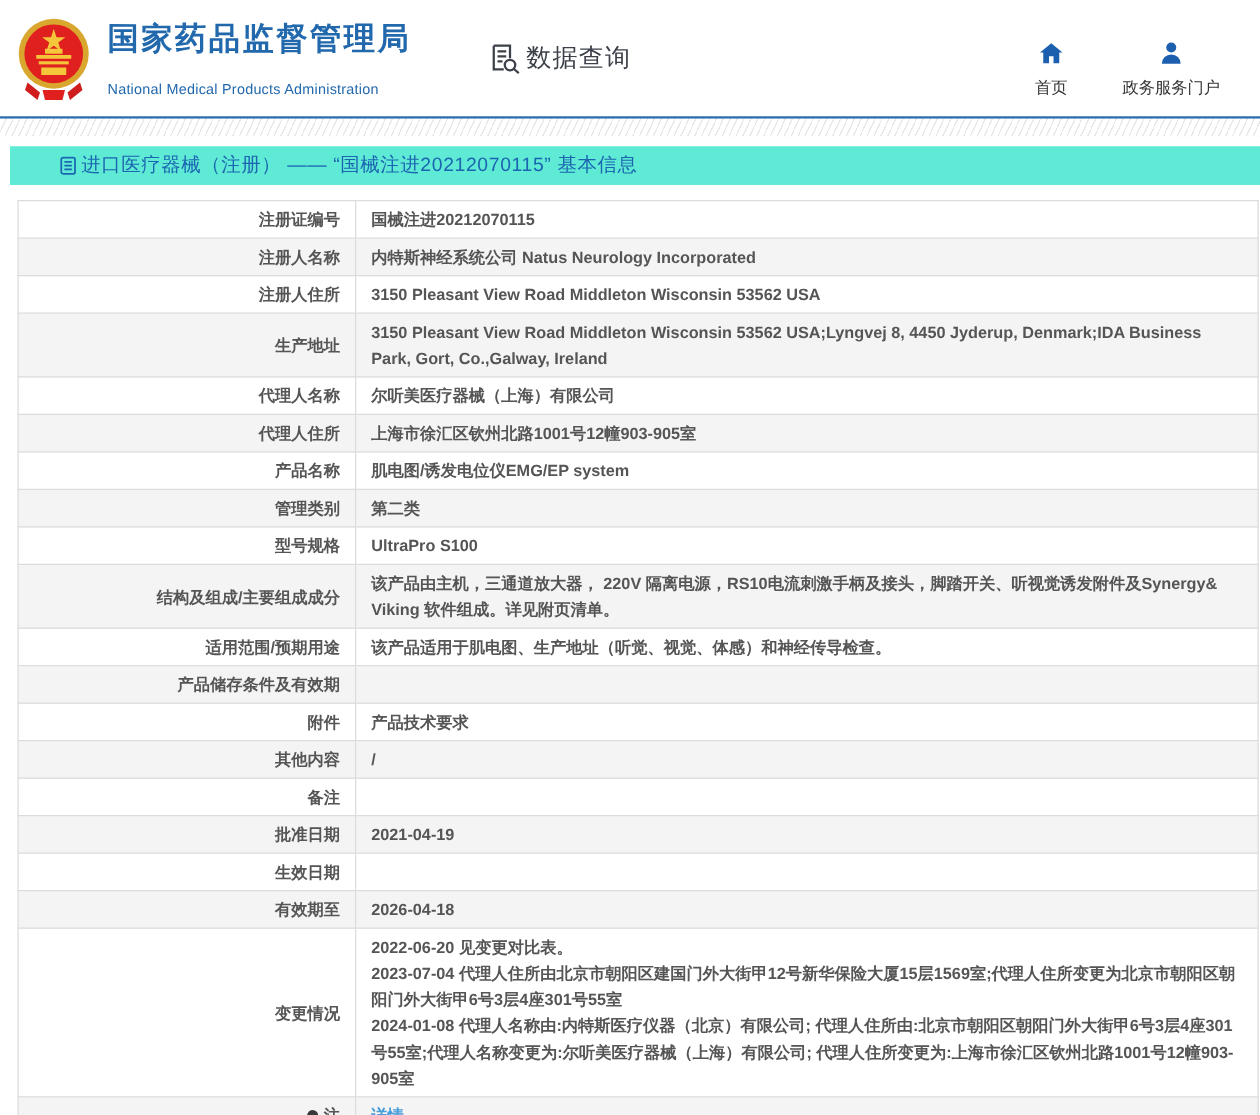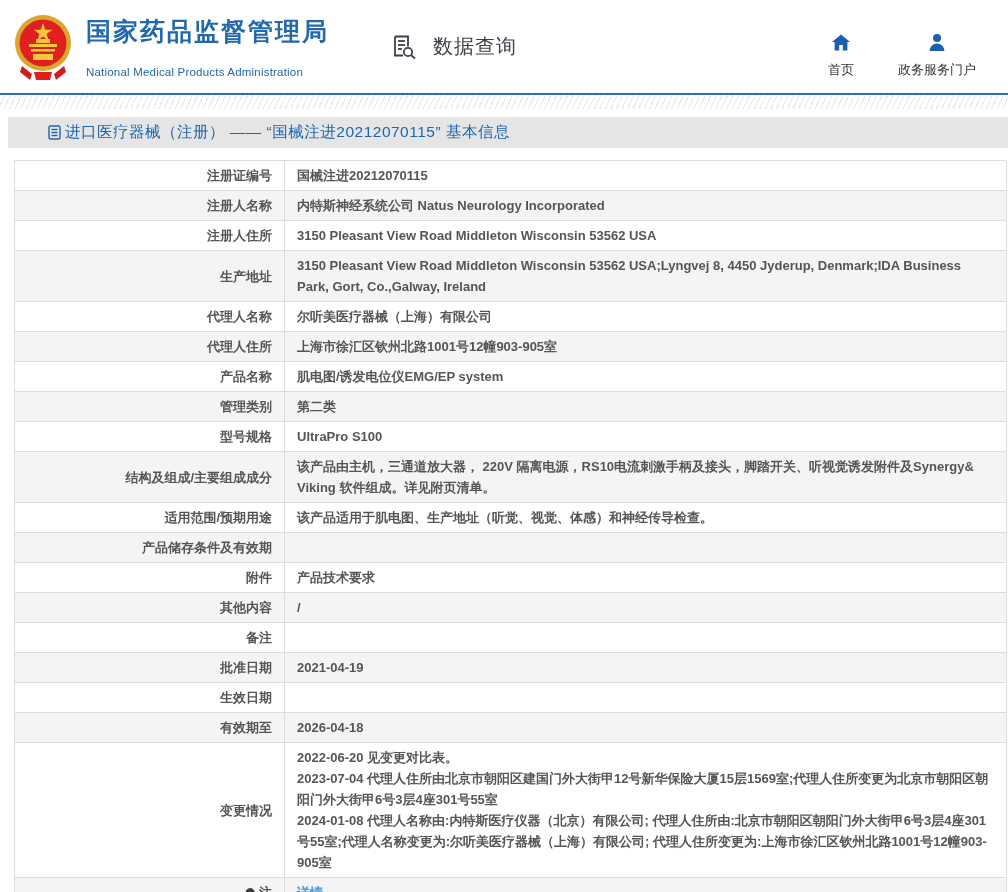--- a/index.html
+++ b/index.html
@@ -28,35 +28,35 @@
   .org-names{margin-left:14px;}
   .org-name-cn{
     color:var(--brand-blue);font-size:25px;font-weight:bold;
     letter-spacing:2px;line-height:30px;
   }
   .org-name-en{
     color:var(--brand-blue);font-size:11.5px;letter-spacing:.2px;margin-top:20px;
   }
   .section-block{display:flex;align-items:center;margin-left:62px;cursor:pointer;}
   .section-icon{width:26px;height:26px;}
-  .section-label{font-size:20px;color:#3c4049;margin-left:16px;letter-spacing:1px;}
+  .section-label{font-size:20px;color:#3c4049;margin-left:4px;letter-spacing:1px;}
   .header-spacer{flex:1;}
   .nav{display:flex;align-items:flex-start;gap:44px;padding-right:14px;}
   .nav-item{display:flex;flex-direction:column;align-items:center;cursor:pointer;margin-top:18px;justify-content:space-between;}
   .nav-item svg{width:20px;height:20px;}
   .nav-label{font-size:13px;color:#333;margin-top:8px;white-space:nowrap;}
   
   .blue-line{height:2px;background:var(--divider-blue);}
   .hatch-band{
     height:14px;
     background:repeating-linear-gradient(115deg,#ffffff 0px,#ffffff 4px,#e7e7e7 4px,#e7e7e7 5px);
   }
   
   .title-bar{
-    margin:8px 0 0 8px;height:31px;background:#e5e5e5;
+    margin:8px 0 0 8px;height:31px;background:#5eead4;
     display:flex;align-items:center;padding-left:40px;
   }
   .title-icon{width:13px;height:15px;margin-right:4px;flex:0 0 auto;}
   .page-title{
     color:#1b65b1;font-size:15.5px;letter-spacing:.5px;white-space:nowrap;
   }
   
   .table-wrap{margin:12px 14px 0 14px;}
   table.reg-table{
     width:993px;border-collapse:collapse;table-layout:fixed;

